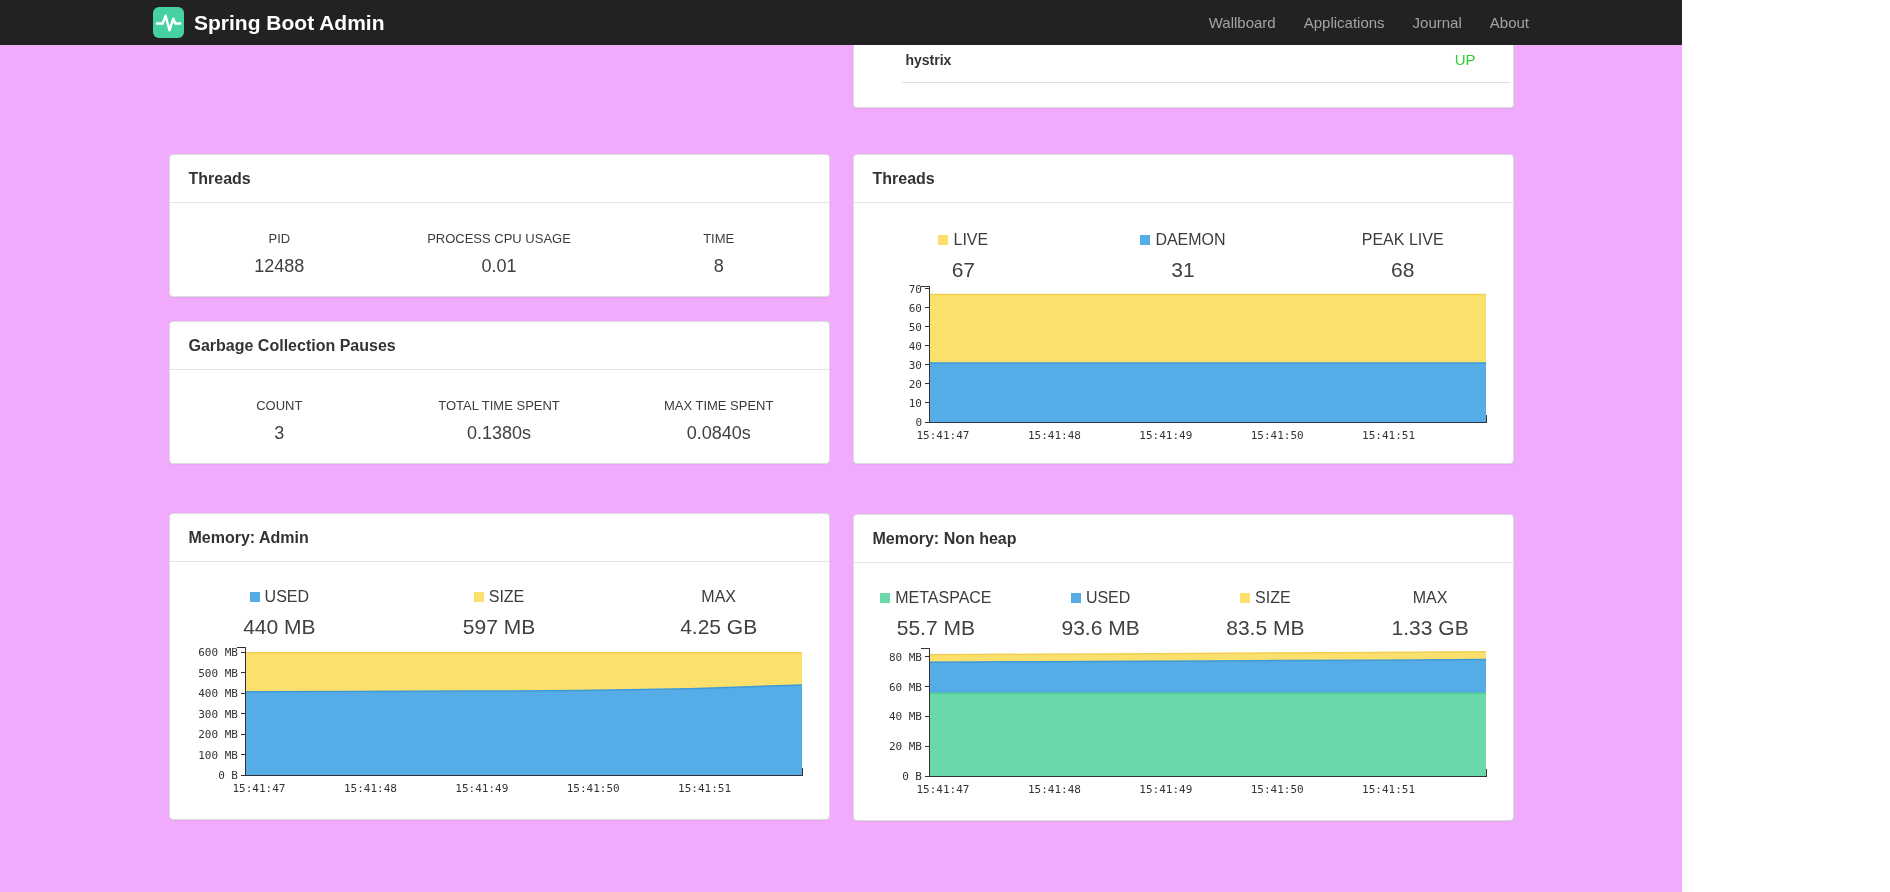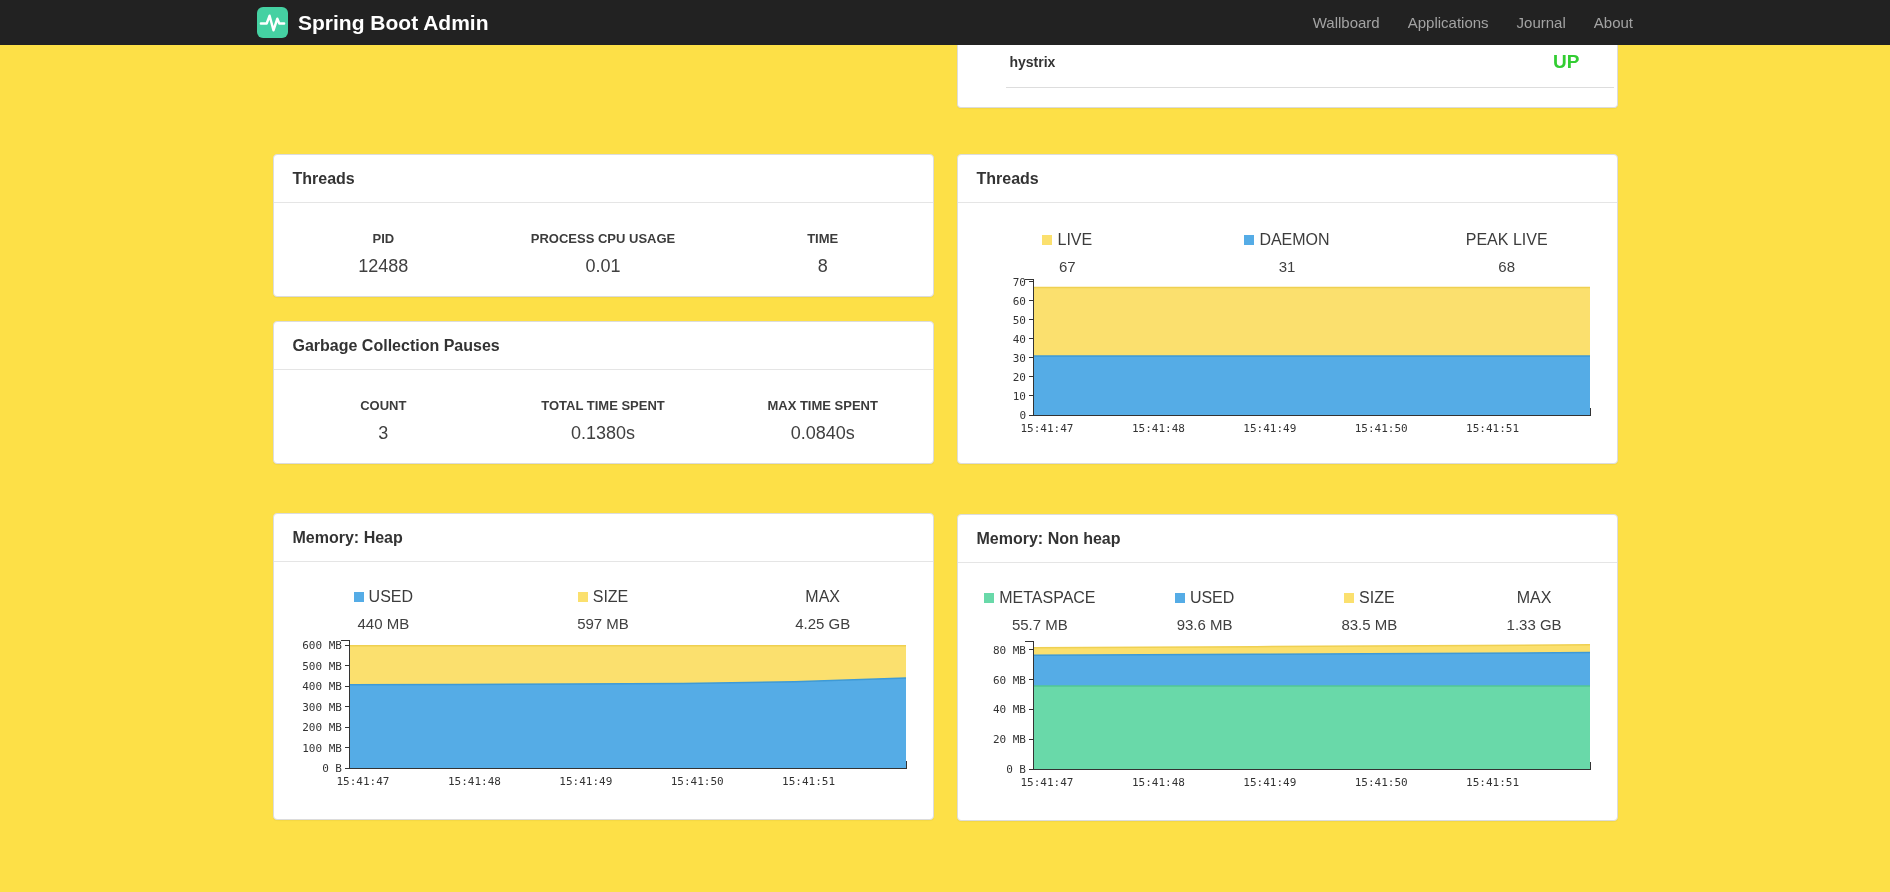--- a/index.html
+++ b/index.html
@@ -1,18 +1,18 @@
 <!DOCTYPE html>
 <html><head>
 <meta charset="utf-8">
 <style>
   * { margin:0; padding:0; box-sizing:border-box; }
   html,body { background:#fff; }
   body { font-family:"Liberation Sans", sans-serif; color:#333; }
-  .page { width:1890px; height:892px; background:#fde047; overflow:hidden; position:relative; }
+  .page { width:1682px; height:892px; background:#f0abfc; overflow:hidden; position:relative; }
 
   
   .navbar { height:45px; width:100%; background:#222; }
   .nav-inner { width:1376px; margin:0 auto; height:45px; display:flex; align-items:center; justify-content:space-between; }
   .brand { display:flex; align-items:center; color:#fff; font-size:21px; font-weight:bold; text-decoration:none; cursor:pointer; }
   .logo { width:31px; height:31px; border-radius:6px; display:inline-flex; align-items:center; justify-content:center; margin-right:10px; background:#45d1a2; }
   .nav-links { display:flex; align-items:center; }
   .nav-links a { color:#a3a3a3; font-size:15px; text-decoration:none; padding:0 14px; cursor:pointer; }
   .nav-links a:last-child { padding-right:0; }
 
@@ -28,33 +28,33 @@
   .p-partial { height:63px; border-top:none; border-radius:0 0 4px 4px; margin-bottom:46px; }
   .p-process { height:143px; margin-top:109px; margin-bottom:24px; }
   .p-gc      { height:143px; margin-bottom:49px; }
   .p-heap    { height:307px; }
   .p-threads { height:310px; margin-bottom:50px; }
   .p-nonheap { height:307px; }
 
   .partial-body { margin:0 3px 0 48px; }
   .status-row { display:flex; justify-content:space-between; align-items:center; padding:6px 34px 14px 4px; border-bottom:1px solid #ddd; }
   .status-name { font-size:14px; font-weight:bold; color:#333; }
-  .status-value { font-size:19px; font-weight:bold; }
+  .status-value { font-size:15px; font-weight:normal; }
 
   .metrics { display:flex; padding-top:28px; }
   .metric { flex:1; text-align:center; }
-  .metric-label { font-size:13px; color:#3c3c3c;font-weight:bold; }
+  .metric-label { font-size:13px; color:#3c3c3c; }
   .metric-value { font-size:18px; color:#404040; margin-top:10px; }
 
   .legend { display:flex; padding-top:28px; }
   .mem .legend { padding-top:26px; }
   .legend-item { flex:1; text-align:center; }
   .legend-label { font-size:16px; color:#3c3c3c; display:flex; align-items:center; justify-content:center; }
   .swatch { width:10px; height:10px; display:inline-block; margin-right:5px; }
-  .legend-value { font-size:15px; color:#404040; margin-top:9px; }
+  .legend-value { font-size:21px; color:#404040; margin-top:9px; }
 
   .chart { position:relative; width:100%; }
   .chart-threads { height:166px; margin-top:0; }
   .chart-mem { height:158px; margin-top:4px; }
   svg text.tick { font-family:"DejaVu Sans Mono", monospace; font-size:11px; fill:#333; }
 </style>
 </head>
 <body>
 
 <div class="page">
@@ -112,21 +112,21 @@
             <div class="metric-value">0.1380s</div>
           </div>
           <div class="metric">
             <div class="metric-label">MAX TIME SPENT</div>
             <div class="metric-value">0.0840s</div>
           </div>
         </div>
       </section>
 
       <section class="panel p-heap mem">
-        <div class="panel-heading">Memory: Heap</div>
+        <div class="panel-heading">Memory: Admin</div>
         <div class="legend">
           <div class="legend-item">
             <div class="legend-label">
               <span class="swatch" style="background-color: rgb(85, 172, 230);"></span>
               <span>USED</span>
             </div>
             <div class="legend-value">440 MB</div>
           </div>
           <div class="legend-item">
             <div class="legend-label">

